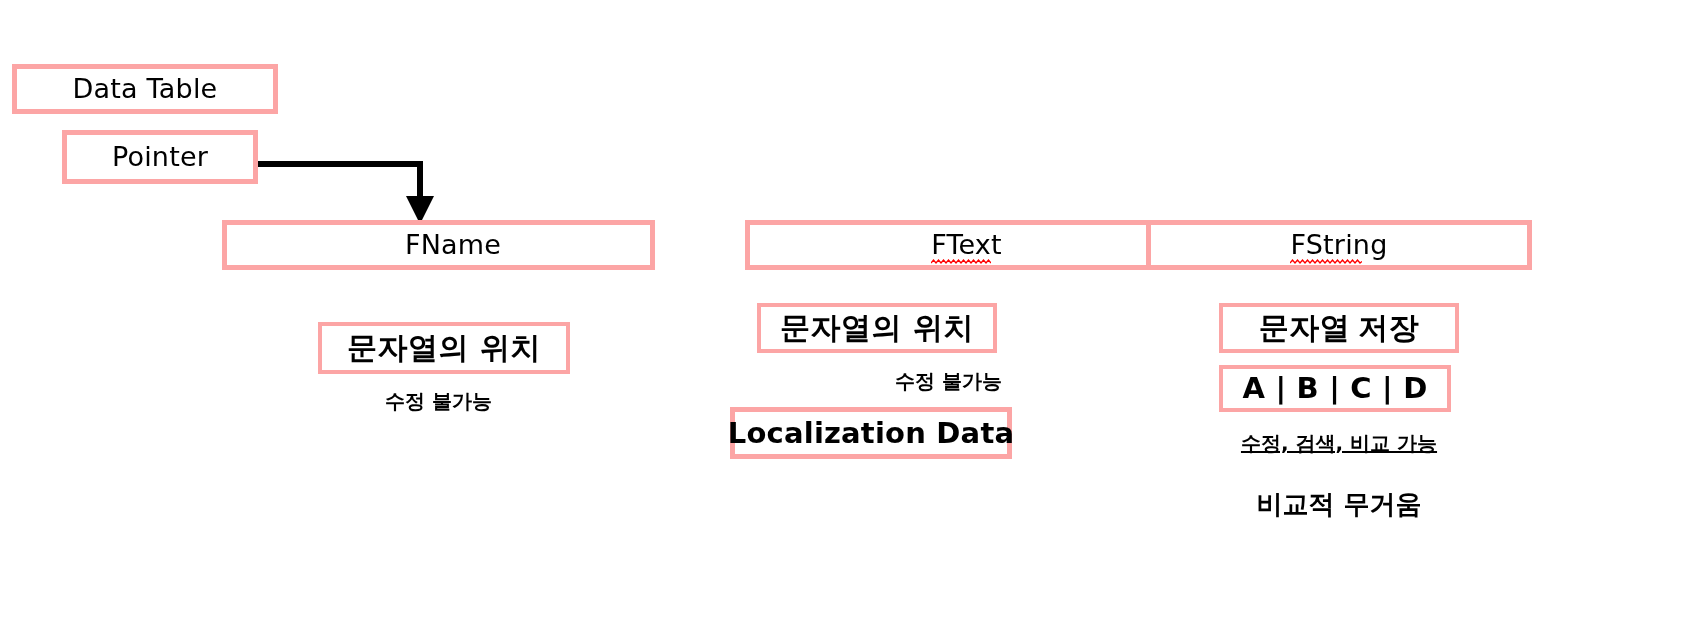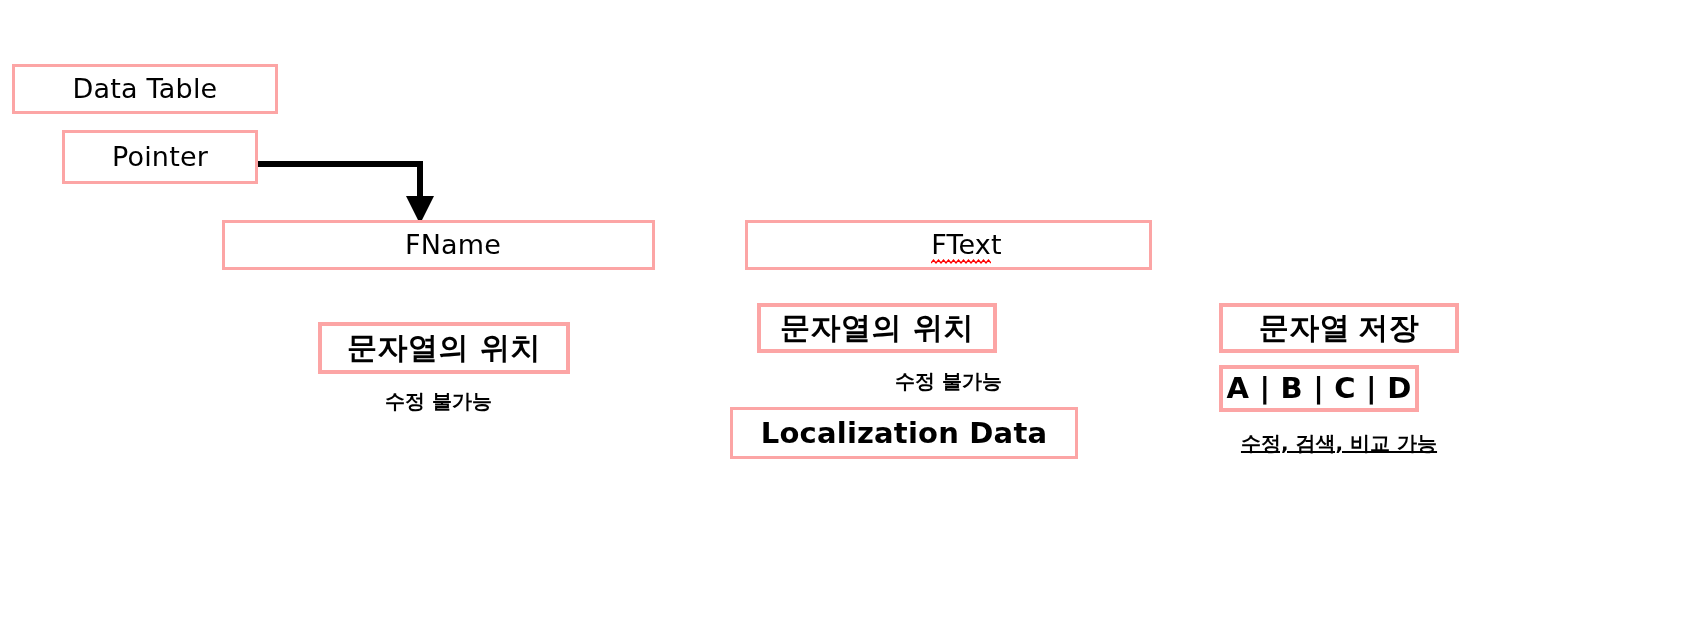--- a/index.html
+++ b/index.html
@@ -18,21 +18,21 @@
     height: 630px;
     background: #ffffff;
     overflow: hidden;
   }
 
   
   .box {
     position: absolute;
     box-sizing: border-box;
     background: #ffffff;
-    border: 3px solid #fca5a5;
+    border: 5px solid #fca5a5;
     display: flex;
     align-items: center;
     justify-content: center;
     text-align: center;
     line-height: 1.05;
     white-space: nowrap;
   }
   .box.thin { border-width: 4px; }
 
   
@@ -130,31 +130,42 @@
   </div>
 
   <div class="box thin lbl-ko" style="left:757px; top:303px; width:240px; height:50px;">
     <span>문자열의 위치</span>
   </div>
 
   <div class="caption small" style="left:745px; top:370px; width:407px;">
     <span>수정 불가능</span>
   </div>
 
-  <div class="box lbl-latin-bold" style="left:730px; top:407px; width:348px; height:52px;">
+  <div class="box lbl-latin-bold" style="left:730px; top:407px; width:282px; height:52px;">
     <span>Localization Data</span>
   </div>
 
+  <div class="box lbl-latin" style="left:1146px; top:220px; width:386px; height:50px;">
+    <span class="squiggle-wrap">
+      <span>FString</span>
+      <svg class="squiggle" viewBox="0 0 72 5" preserveAspectRatio="none" aria-hidden="true">
+        <path d="M0,4 L2.5,1 L5,4 L7.5,1 L10,4 L12.5,1 L15,4 L17.5,1 L20,4 L22.5,1 L25,4 L27.5,1 L30,4 L32.5,1 L35,4 L37.5,1 L40,4 L42.5,1 L45,4 L47.5,1 L50,4 L52.5,1 L55,4 L57.5,1 L60,4 L62.5,1 L65,4 L67.5,1 L70,4 L72,2.5" fill="none" stroke="#ff0000" stroke-width="1.3"></path>
+      </svg>
+    </span>
+  </div>
 
   <div class="box thin lbl-ko" style="left:1219px; top:303px; width:240px; height:50px;font-family:Liberation Serif, serif;">
     <span>문자열 저장</span>
   </div>
 
-  <div class="box thin lbl-latin-bold" style="left:1219px; top:365px; width:200px; height:47px;">
+  <div class="box thin lbl-latin-bold" style="left:1219px; top:365px; width:232px; height:47px;">
     <span>A | B | C | D</span>
   </div>
 
   <div class="caption small" style="left:1146px; top:432px; width:386px;text-decoration:underline;">
     <span>수정, 검색, 비교 가능</span>
   </div>
 
+  <div class="caption big" style="left:1146px; top:490px; width:386px;">
+    <span>비교적 무거움</span>
+  </div>
 
 </div>
 
 </body></html>

